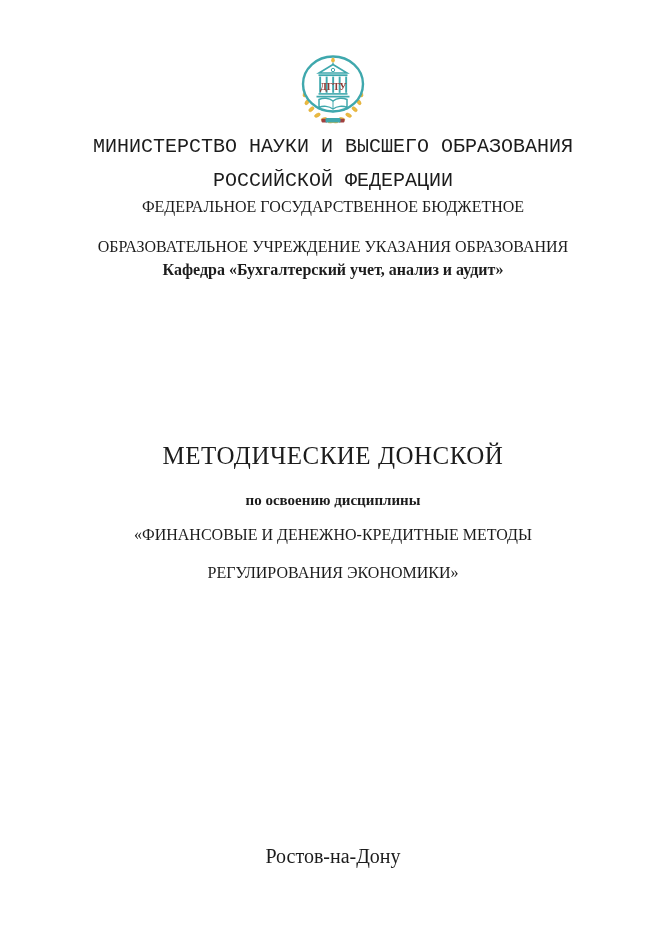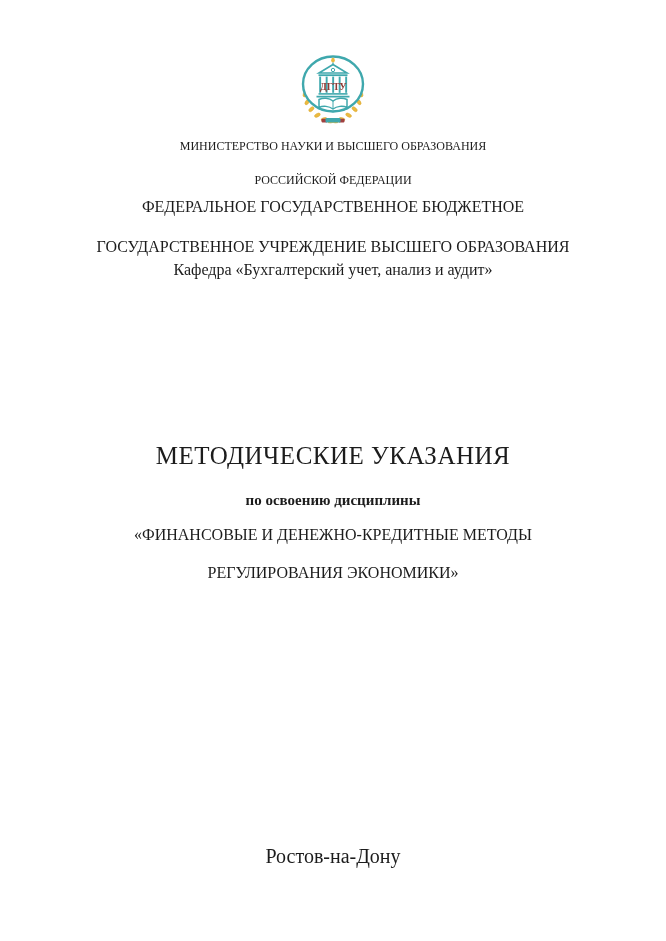--- a/index.html
+++ b/index.html
@@ -27,32 +27,34 @@
   .emblem {
     position: absolute;
     top: 48px;
     left: 50%;
     margin-left: -41px;
     width: 82px;
     height: 78px;
   }
   .ministry {
     top: 121px;
-    font-size: 12px;
+    font-size: 20px;
     line-height: 17px;
+    font-family: Liberation Mono, monospace;
   }
   .institution {
     top: 177px;
     font-size: 16px;
     line-height: 20px;
   }
   .department {
     top: 261px;
     font-size: 16px;
     line-height: 17px;
+    font-weight: bold;
   }
   .main-title {
     top: 441px;
     font-size: 25px;
     line-height: 30px;
     letter-spacing: 0.5px;
   }
   .subtitle-label {
     top: 492px;
     font-size: 15px;
@@ -139,26 +141,26 @@
     </g>
   </svg>
 
   <div class="center-block ministry">
     <div>МИНИСТЕРСТВО НАУКИ И ВЫСШЕГО ОБРАЗОВАНИЯ</div>
     <div>РОССИЙСКОЙ ФЕДЕРАЦИИ</div>
   </div>
 
   <div class="center-block institution">
     <div>ФЕДЕРАЛЬНОЕ ГОСУДАРСТВЕННОЕ БЮДЖЕТНОЕ</div>
-    <div>ГОСУДАРСТВЕННОЕ УЧРЕЖДЕНИЕ ВЫСШЕГО ОБРАЗОВАНИЯ</div>
+    <div>ОБРАЗОВАТЕЛЬНОЕ УЧРЕЖДЕНИЕ УКАЗАНИЯ ОБРАЗОВАНИЯ</div>
   </div>
 
   <div class="center-block department">Кафедра «Бухгалтерский учет, анализ и аудит»</div>
 
-  <div class="center-block main-title">МЕТОДИЧЕСКИЕ УКАЗАНИЯ</div>
+  <div class="center-block main-title">МЕТОДИЧЕСКИЕ ДОНСКОЙ</div>
 
   <div class="center-block subtitle-label">по освоению дисциплины</div>
 
   <div class="center-block discipline">
     <div>«ФИНАНСОВЫЕ И ДЕНЕЖНО-КРЕДИТНЫЕ МЕТОДЫ</div>
     <div>РЕГУЛИРОВАНИЯ ЭКОНОМИКИ»</div>
   </div>
 
   <div class="center-block footer">
     <div>Ростов-на-Дону</div>

